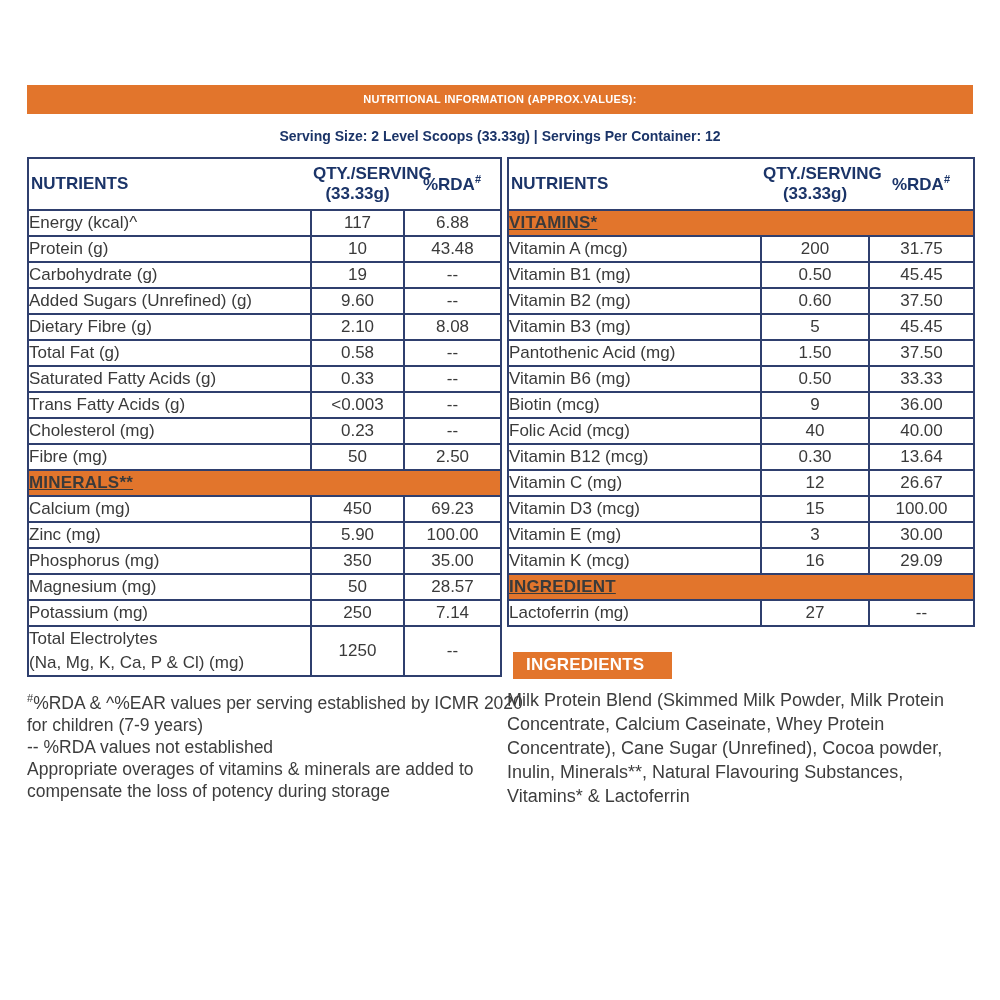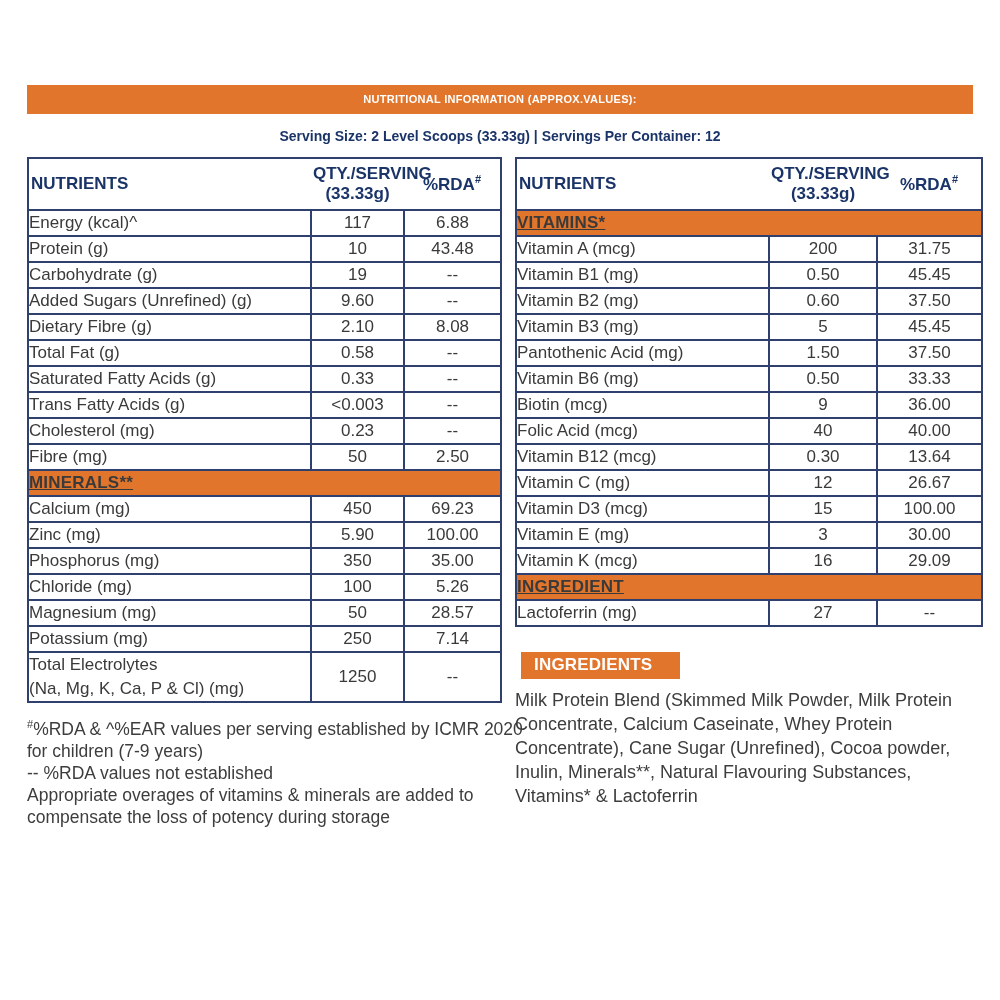--- a/index.html
+++ b/index.html
@@ -18,21 +18,21 @@
   .page{padding:85px 27px 0 27px;}
   .titlebar{
     background:var(--orange);color:#ffffff;
     height:29px;line-height:29px;text-align:center;
     font-size:11px;font-weight:bold;letter-spacing:.3px;
   }
   .serving{
     margin:14px 0 13px 0;text-align:center;
     color:var(--navy);font-size:14px;font-weight:bold;
   }
-  .cols{display:flex;gap:15px;align-items:flex-start;}
+  .cols{display:flex;gap:7px;align-items:flex-start;}
   .col.left{width:473px;flex:0 0 473px;}
   .col.right{width:466px;flex:0 0 466px;}
   table.ntable{
     border-collapse:collapse;width:100%;
     border:2px solid var(--border);
     table-layout:fixed;
   }
   table.ntable th{
     color:var(--navy);font-size:17px;font-weight:bold;
     border:none;border-bottom:2px solid var(--border);
@@ -164,25 +164,20 @@
               <td class="lbl ind0">Zinc (mg)</td>
               <td class="val">5.90</td>
               <td class="val">100.00</td>
             </tr>
             <tr>
               <td class="lbl ind0">Phosphorus (mg)</td>
               <td class="val">350</td>
               <td class="val">35.00</td>
             </tr>
             <tr>
-              <td class="lbl ind0">Chloride (mg)</td>
-              <td class="val">100</td>
-              <td class="val">5.26</td>
-            </tr>
-            <tr>
               <td class="lbl ind0">Magnesium (mg)</td>
               <td class="val">50</td>
               <td class="val">28.57</td>
             </tr>
             <tr>
               <td class="lbl ind0">Potassium (mg)</td>
               <td class="val">250</td>
               <td class="val">7.14</td>
             </tr>
             <tr>

